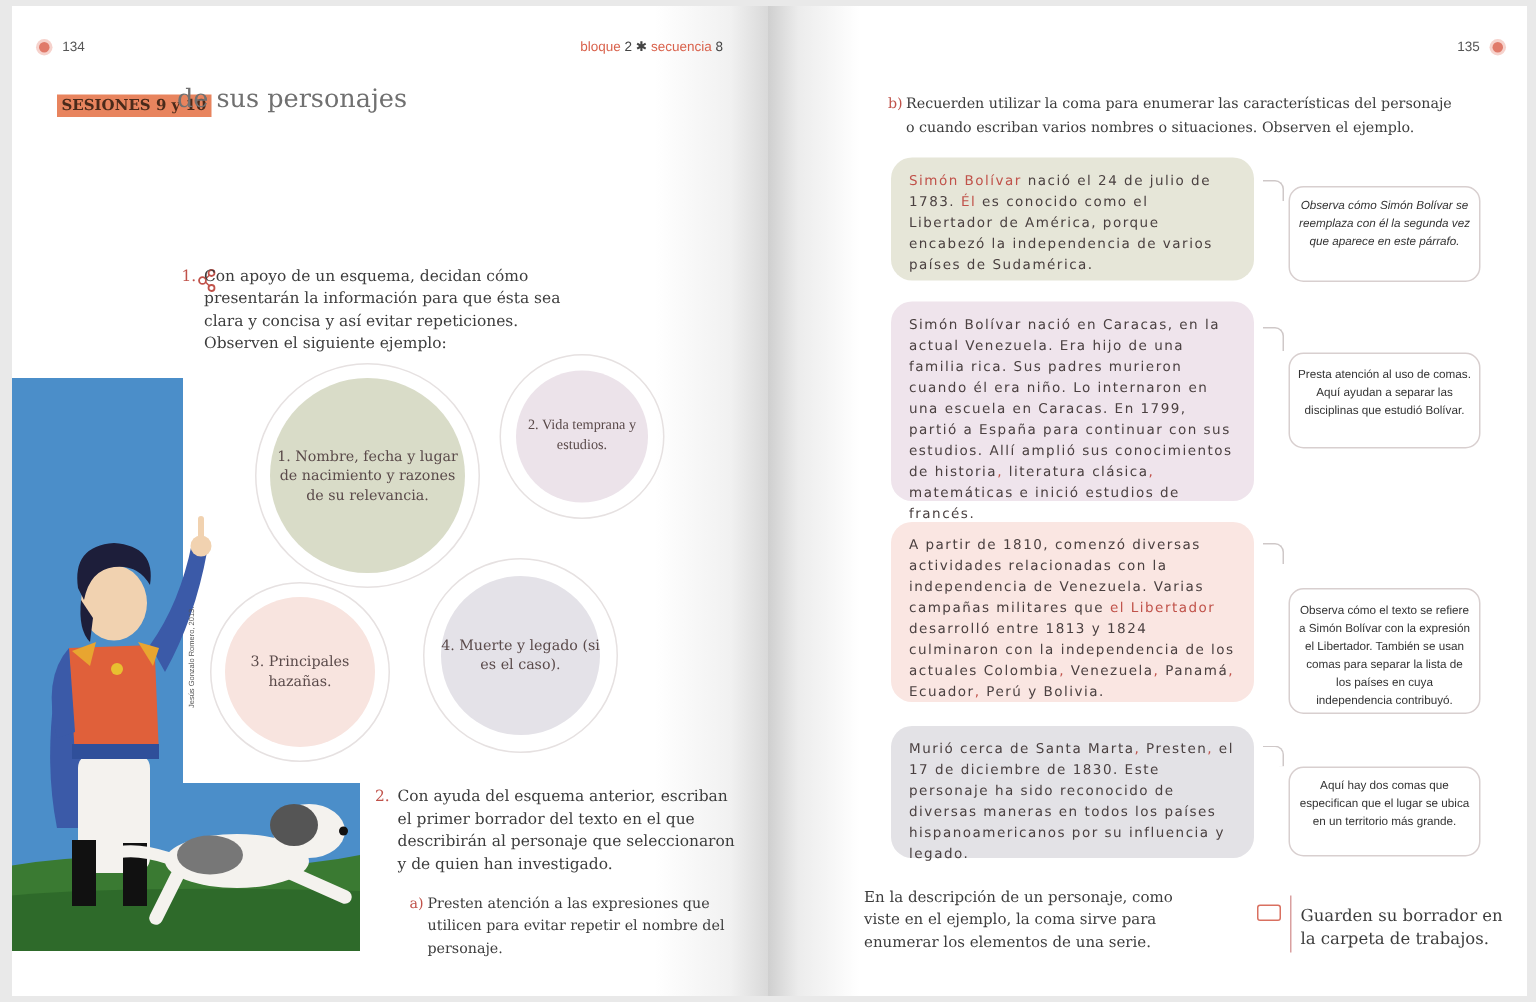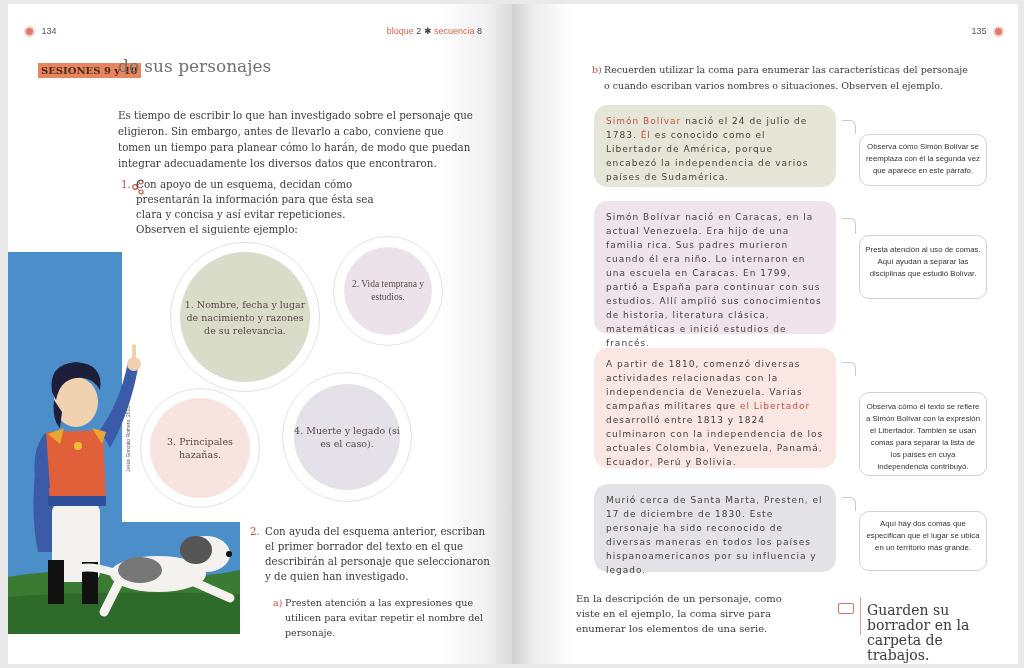--- a/index.html
+++ b/index.html
@@ -36,21 +36,21 @@
   .sub-b { position: absolute; left: 80px; top: 58px; width: 380px; font-size: 9.5px; line-height: 16px; color: #3c3c3c; padding-left: 12px; }
 
   .box { position: absolute; left: 82px; width: 242px; border-radius: 14px; padding: 9px 12px; font-size: 9px; line-height: 14px; color: #4a4040; }
   .hl { color: #c0524a; }
   .note { position: absolute; left: 347px; width: 128px; border: 1px solid #d8cfcf; border-radius: 10px; background: #fff; text-align: center; font-family: "Liberation Sans", sans-serif; font-size: 7.8px; line-height: 12px; color: #333; padding: 6px 5px; }
   .connector { position: absolute; border-top: 1px solid #cfc8c8; border-right: 1px solid #cfc8c8; border-top-right-radius: 6px; }
 
   .closing { position: absolute; left: 64px; top: 587px; width: 210px; font-size: 10px; line-height: 15px; color: #3c3c3c; }
   .folder { position: absolute; left: 326px; top: 599px; width: 16px; height: 11px; border: 1px solid #d97060; border-radius: 2px; }
   .folder-line { position: absolute; left: 348px; top: 593px; height: 38px; border-left: 1px solid #d9a0a0; }
-  .folder-text { position: absolute; left: 355px; top: 599px; width: 140px; font-size: 14px; line-height: 15px; color: #3c3c3c; }
+  .folder-text { position: absolute; left: 355px; top: 599px; width: 140px; font-size: 11px; line-height: 15px; color: #3c3c3c; }
 </style>
 </head>
 <body>
 
 <div class="page page-left">
   <div class="pg-num" style="left:18px;">
     <span class="dot"></span>
     <span style="margin-left:6px;">134</span>
   </div>
   <div class="running" style="right:30px;">
@@ -59,21 +59,20 @@
     <span>✱</span>
     <span class="accent">secuencia</span>
     <span>8</span>
   </div>
 
   <div class="sessions">SESIONES 9 y 10</div>
   <div class="title">
     <div>de sus personajes</div>
   </div>
 
-  <p class="intro">Es tiempo de escribir lo que han investigado sobre el personaje que eligieron. Sin embargo, antes de llevarlo a cabo, conviene que tomen un tiempo para planear cómo lo harán, de modo que puedan integrar adecuadamente los diversos datos que encontraron.</p>
 
   <svg class="molecule" width="12" height="16" viewBox="0 0 12 16">
     <circle cx="3" cy="8" r="2.3" fill="none" stroke="#c0524a" stroke-width="1.2"></circle>
     <circle cx="9" cy="3" r="2" fill="none" stroke="#c0524a" stroke-width="1.2"></circle>
     <circle cx="9" cy="13" r="2" fill="none" stroke="#c0524a" stroke-width="1.2"></circle>
     <line x1="5" y1="7" x2="7.5" y2="4.5" stroke="#c0524a"></line>
     <line x1="5" y1="9" x2="7.5" y2="11.5" stroke="#c0524a"></line>
   </svg>
   <div class="item1">
     <span class="num">1.</span>
@@ -147,21 +146,21 @@
     <span class="dot" style="margin-left:6px;"></span>
   </div>
 
   <div class="sub-b">
     <span class="letter">b)</span>
     <span>Recuerden utilizar la coma para enumerar las características del personaje o cuando escriban varios nombres o situaciones. Observen el ejemplo.</span>
   </div>
 
   <div class="box hand" style="top:101px; height:82px; background:#e6e6d8;"><span class="hl">Simón Bolívar</span><span> nació el 24 de julio de 1783. </span><span class="hl">Él</span><span> es conocido como el Libertador de América, porque encabezó la independencia de varios países de Sudamérica.</span></div>
   <div class="connector" style="left:330px; top:116px; width:14px; height:14px;"></div>
-  <div class="note" style="top:130px; height:52px;">Observa cómo Simón Bolívar se reemplaza con él la segunda vez que aparece en este párrafo.</div>
+  <div class="note" style="top:120px; height:64px;font-style:italic;">Observa cómo Simón Bolívar se reemplaza con él la segunda vez que aparece en este párrafo.</div>
 
   <div class="box hand" style="top:197px; height:133px; background:#efe4ec;"><span>Simón Bolívar nació en Caracas, en la actual Venezuela. Era hijo de una familia rica. Sus padres murieron cuando él era niño. Lo internaron en una escuela en Caracas. En 1799, partió a España para continuar con sus estudios. Allí amplió sus conocimientos de historia</span><span class="hl">,</span><span> literatura clásica</span><span class="hl">,</span><span> matemáticas e inició estudios de francés.</span></div>
   <div class="connector" style="left:330px; top:214px; width:14px; height:16px;"></div>
   <div class="note" style="top:231px; height:64px; padding-top:8px;">Presta atención al uso de comas. Aquí ayudan a separar las disciplinas que estudió Bolívar.</div>
 
   <div class="box hand" style="top:344px; height:120px; background:#fae6e2;"><span>A partir de 1810, comenzó diversas actividades relacionadas con la independencia de Venezuela. Varias campañas militares que </span><span class="hl">el Libertador</span><span> desarrolló entre 1813 y 1824 culminaron con la independencia de los actuales Colombia</span><span class="hl">,</span><span> Venezuela</span><span class="hl">,</span><span> Panamá</span><span class="hl">,</span><span> Ecuador</span><span class="hl">,</span><span> Perú y Bolivia.</span></div>
   <div class="connector" style="left:330px; top:358px; width:14px; height:14px;"></div>
   <div class="note" style="top:388px; height:84px; padding-top:8px;">Observa cómo el texto se refiere a Simón Bolívar con la expresión el Libertador. También se usan comas para separar la lista de los países en cuya independencia contribuyó.</div>
 
   <div class="box hand" style="top:480px; height:88px; background:#e3e2e6;"><span>Murió cerca de Santa Marta</span><span class="hl">,</span><span> Presten</span><span class="hl">,</span><span> el 17 de diciembre de 1830. Este personaje ha sido reconocido de diversas maneras en todos los países hispanoamericanos por su influencia y legado.</span></div>

